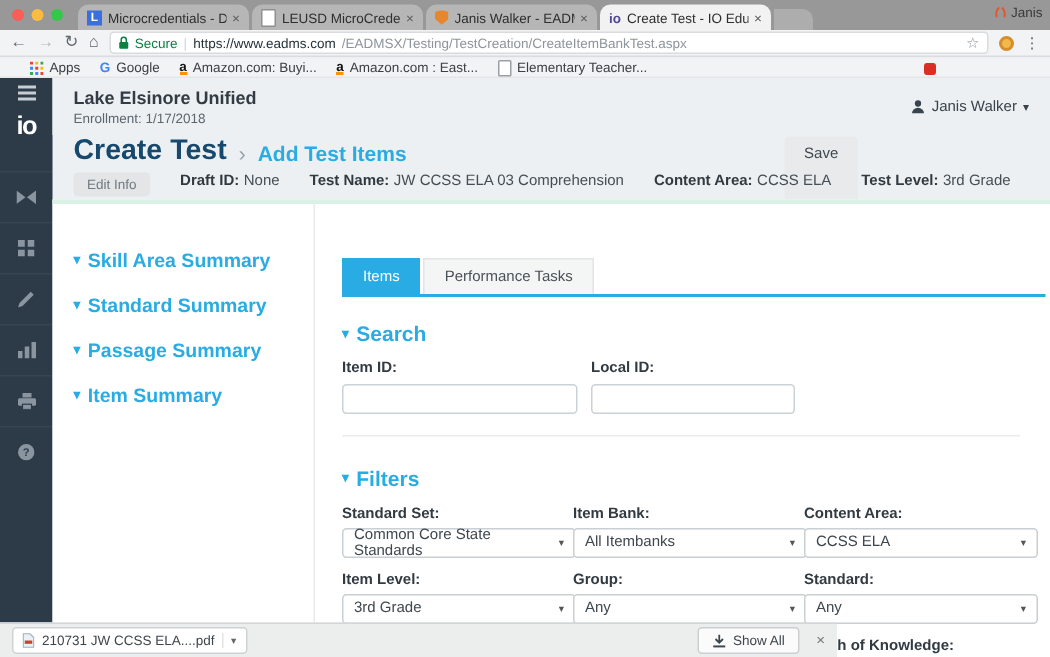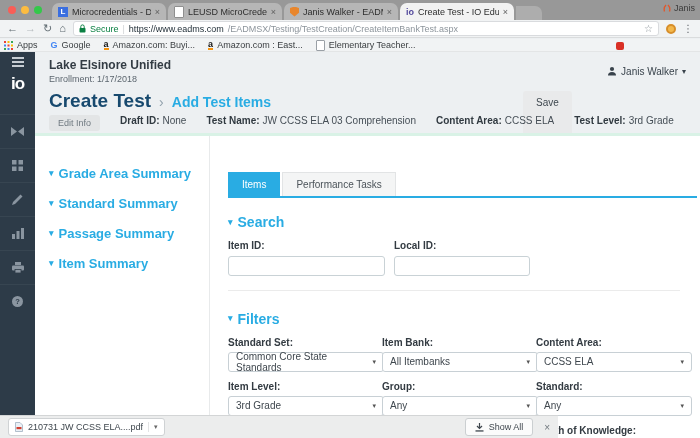--- a/index.html
+++ b/index.html
@@ -35,21 +35,21 @@
   .secure{color:#0b8043;}
   .bar-pipe{color:#d0d3d5;}
   .url-host{color:#24313a;}
   .url-path{color:#8d959c;white-space:nowrap;}
   .star{margin-left:auto;color:#8d959b;font-size:10px;}
   .ext-ico{width:10px;height:10px;border-radius:50%;background:#f3b84c;border:2px solid #d78e2a;
            box-sizing:border-box;}
   .dots{color:#5f6368;font-size:10px;}
   .bookmarks{position:absolute;top:39px;left:0;width:700px;height:13px;background:#f1f3f4;
              border-bottom:1px solid #e3e5e6;display:flex;align-items:center;gap:13px;
-             padding:0 4px;box-sizing:border-box;font-size:9px;color:#3c4043;}
+             padding:0 20px;box-sizing:border-box;font-size:9px;color:#3c4043;}
   .bm{display:flex;align-items:center;gap:4px;}
   .g-letter{color:#4285f4;font-weight:bold;font-size:9px;}
   .am-a{font-weight:bold;color:#141414;border-bottom:2px solid #f5930f;line-height:8px;font-size:9px;}
   .bm-doc{width:7px;height:9px;border:1px solid #9aa0a6;background:#fff;border-radius:1px;}
   .red-badge{position:absolute;right:76px;top:3px;width:8px;height:8px;background:#d93025;border-radius:2px;}
   
   .sidebar{position:absolute;left:0;top:52px;width:35px;height:363px;background:#2d3b48;
            display:flex;flex-direction:column;align-items:center;}
   .hamb{margin-top:5px;display:flex;flex-direction:column;gap:2px;}
   .hamb i{display:block;width:12px;height:2px;background:#c7cdd3;}
@@ -284,21 +284,21 @@
   <span class="meta-item"><b>Draft ID:</b><span>None</span></span>
   <span class="meta-item"><b>Test Name:</b><span>JW CCSS ELA 03 Comprehension</span></span>
   <span class="meta-item"><b>Content Area:</b><span>CCSS ELA</span></span>
   <span class="meta-item"><b>Test Level:</b><span>3rd Grade</span></span>
 </div>
 
 <div class="panel">
   <div class="summary-col">
     <div class="sum-link">
       <span class="caret">▾</span>
-      <span>Grade Area Summary</span>
+      <span>Skill Area Summary</span>
     </div>
     <div class="sum-link">
       <span class="caret">▾</span>
       <span>Standard Summary</span>
     </div>
     <div class="sum-link">
       <span class="caret">▾</span>
       <span>Passage Summary</span>
     </div>
     <div class="sum-link">

